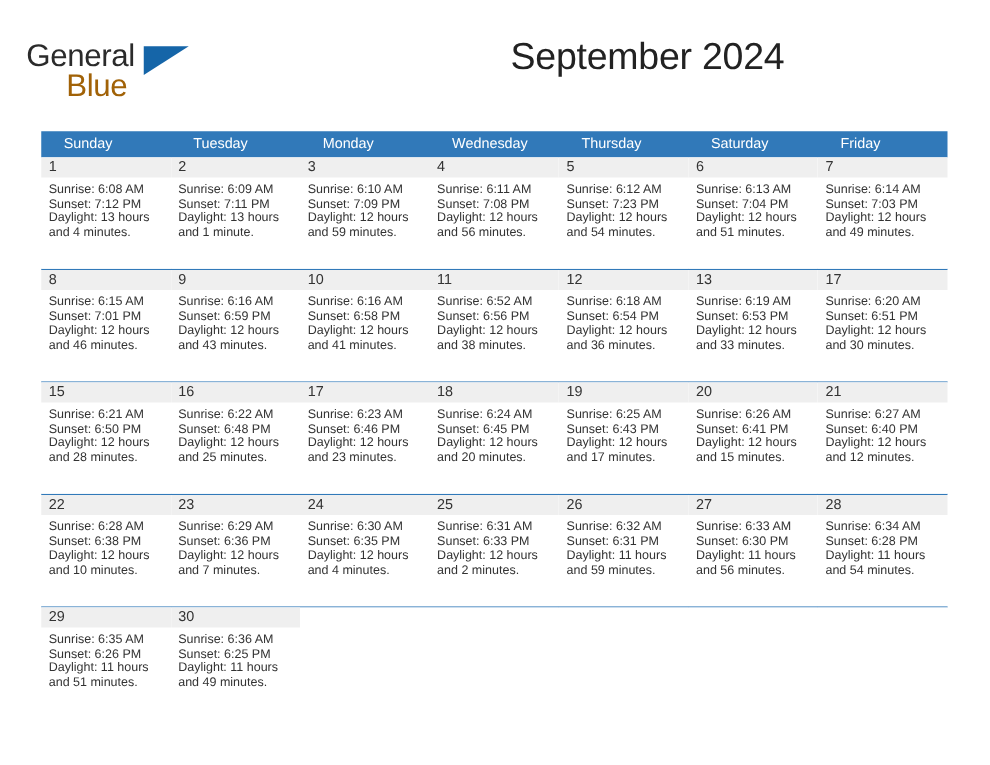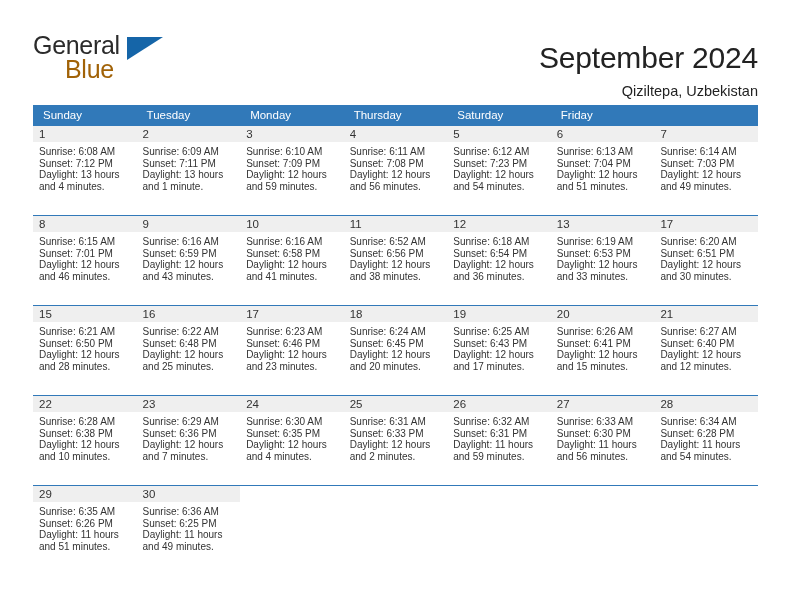--- a/index.html
+++ b/index.html
@@ -20,21 +20,21 @@
   .page-header {
     position: absolute;
     left: 0;
     top: 0;
     width: 792px;
     height: 100px;
   }
 
   .brand {
     position: absolute;
-    left: 33px;
+    left: 21px;
     top: 32px;
     width: 220px;
     height: 56px;
   }
   .brand-general {
     font-size: 25px;
     color: #2b2b2b;
     letter-spacing: -0.3px;
     line-height: 26px;
     display: block;
@@ -56,22 +56,22 @@
     top: 5px;
     width: 0;
     height: 0;
     border-left: 36px solid #1565a8;
     border-bottom: 23px solid transparent;
   }
 
   .title-block {
     position: absolute;
     right: 34px;
-    top: 40px;
-    text-align: right;
+    top: 28px;
+    text-align: center;
     width: 480px;
   }
   .cal-title {
     font-size: 30px;
     font-weight: normal;
     color: #222222;
     line-height: 36px;
     letter-spacing: -0.2px;
   }
   .cal-subtitle {
@@ -97,21 +97,21 @@
   .dow-header {
     background: #3179b9;
     height: 21px;
   }
   .dow-cell {
     width: 103.571px;
     box-sizing: border-box;
     color: #ffffff;
     font-size: 11.5px;
     line-height: 21px;
-    padding-left: 10px;
+    padding-left: 18px;
     white-space: nowrap;
     overflow: hidden;
   }
 
   .week {
     border-top: 1.5px solid #3179b9;
     display: flex;
     width: 725px;
   }
   .week.first { border-top: none; }
@@ -153,31 +153,31 @@
 <div class="page-header">
 
   <div class="brand">
     <span class="brand-general">General</span>
     <span class="brand-blue">Blue</span>
     <span class="brand-mark"></span>
   </div>
 
   <div class="title-block">
     <div class="cal-title">September 2024</div>
-    <div class="cal-subtitle">Qiziltepa, Uzbekistan</div>
   </div>
 
 </div>
 
 <div class="calendar">
 
   <div class="grid-row dow-header">
     <div class="dow-cell">Sunday</div>
     <div class="dow-cell">Tuesday</div>
     <div class="dow-cell">Monday</div>
+    <div class="dow-cell">Wednesday</div>
     <div class="dow-cell">Thursday</div>
     <div class="dow-cell">Saturday</div>
     <div class="dow-cell">Friday</div>
   </div>
 
   <div class="week first">
     <div class="day-cell">
       <div class="daynum-band">
           <div class="daynum">1</div>
         </div>

